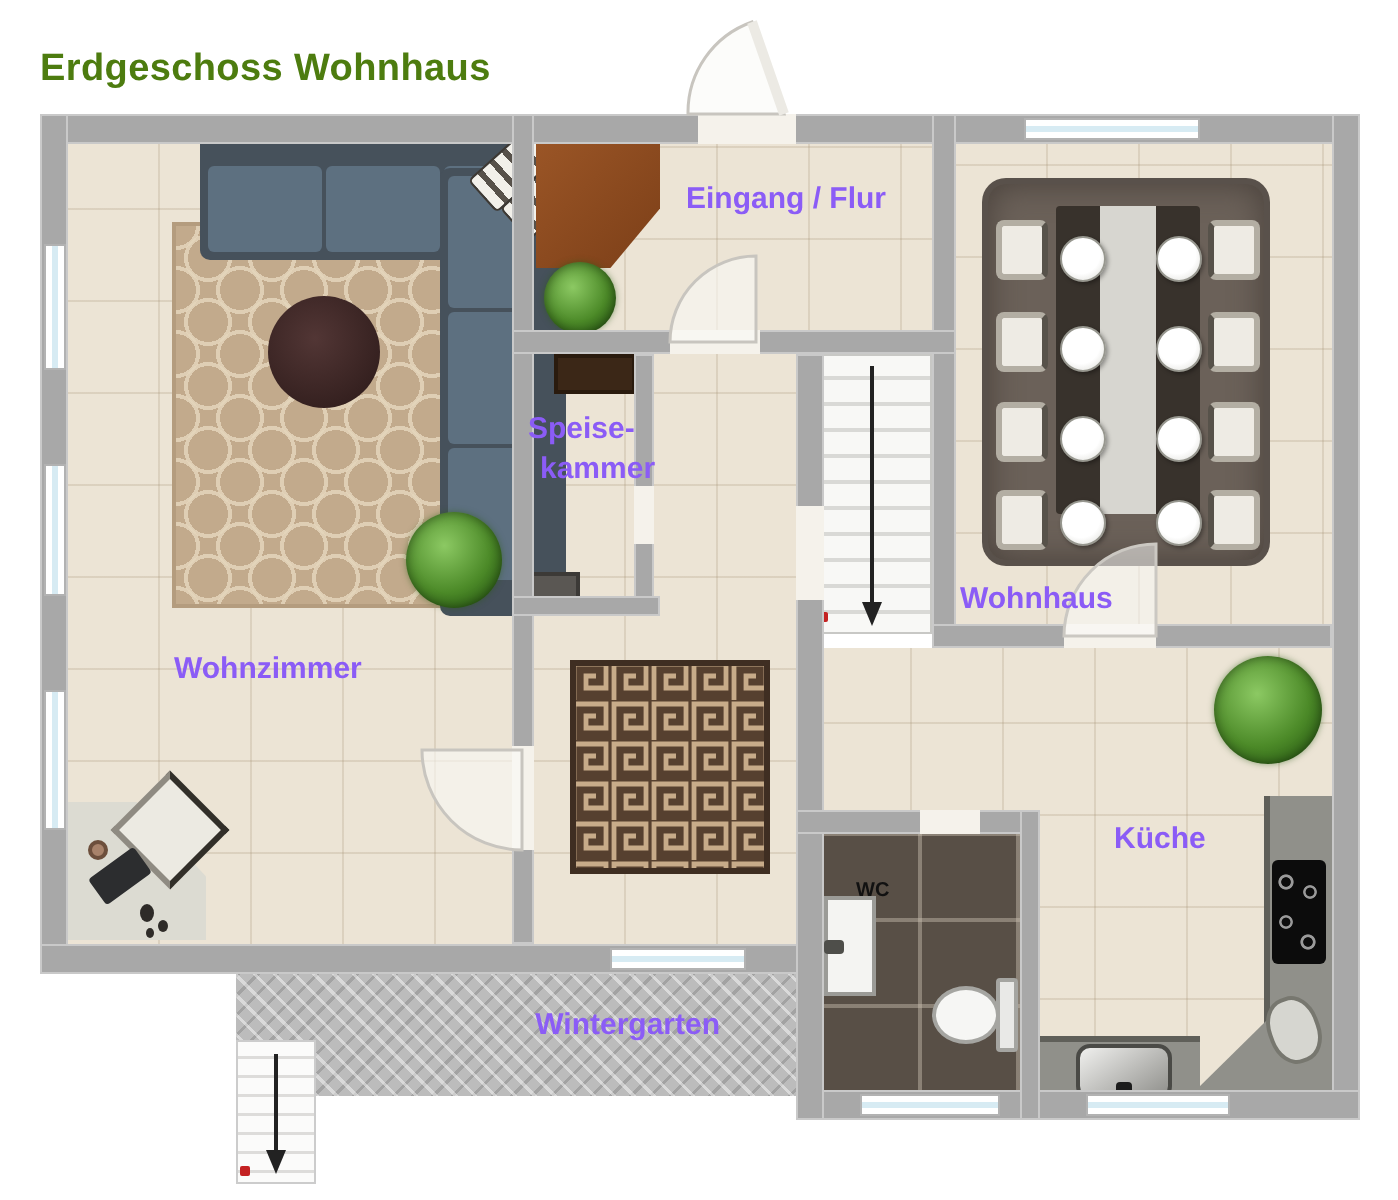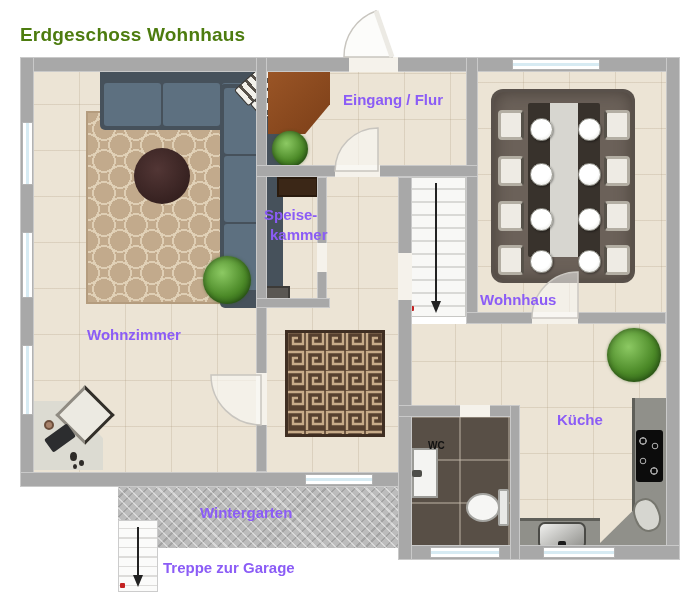--- a/index.html
+++ b/index.html
@@ -234,16 +234,15 @@
     <polygon points="138,587 133,575 143,575" fill="#222"></polygon>
   </svg>
 
   <div class="rlabel" style="left:87px;top:326px;">Wohnzimmer</div>
   <div class="rlabel" style="left:343px;top:91px;">Eingang / Flur</div>
   <div class="rlabel" style="left:264px;top:206px;">Speise-</div>
   <div class="rlabel" style="left:270px;top:226px;">kammer</div>
   <div class="rlabel" style="left:480px;top:291px;">Wohnhaus</div>
   <div class="rlabel" style="left:557px;top:395px;margin-top:16px;">Küche</div>
   <div class="rlabel" style="left:428px;top:440px;font-size:10px;color:#111;">WC</div>
-  <div class="rlabel" style="left:200px;top:504px;width:160px;text-align:left;">Wintergarten</div>
-  <div class="rlabel" style="left:163px;top:559px;">Treppe zur Garage</div>
+  <div class="rlabel" style="left:200px;top:504px;width:160px;text-align:right;">Wintergarten</div>
 
 </div>
 
 </body></html>

